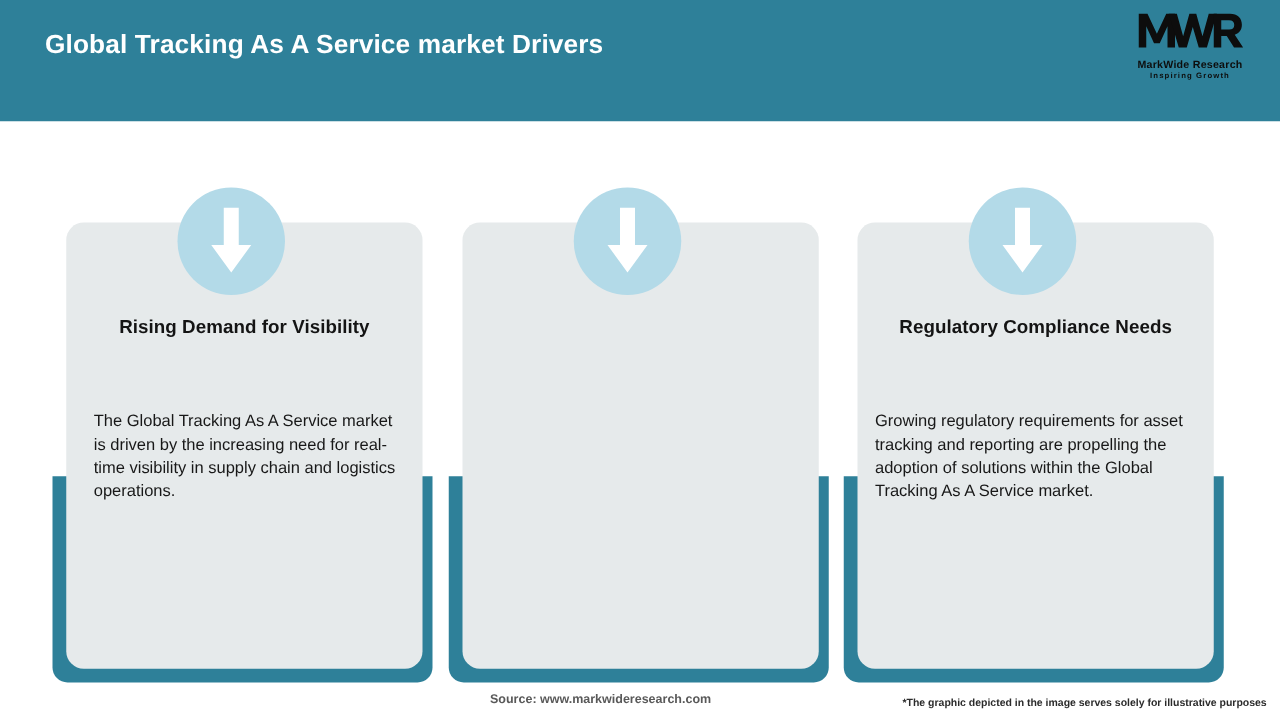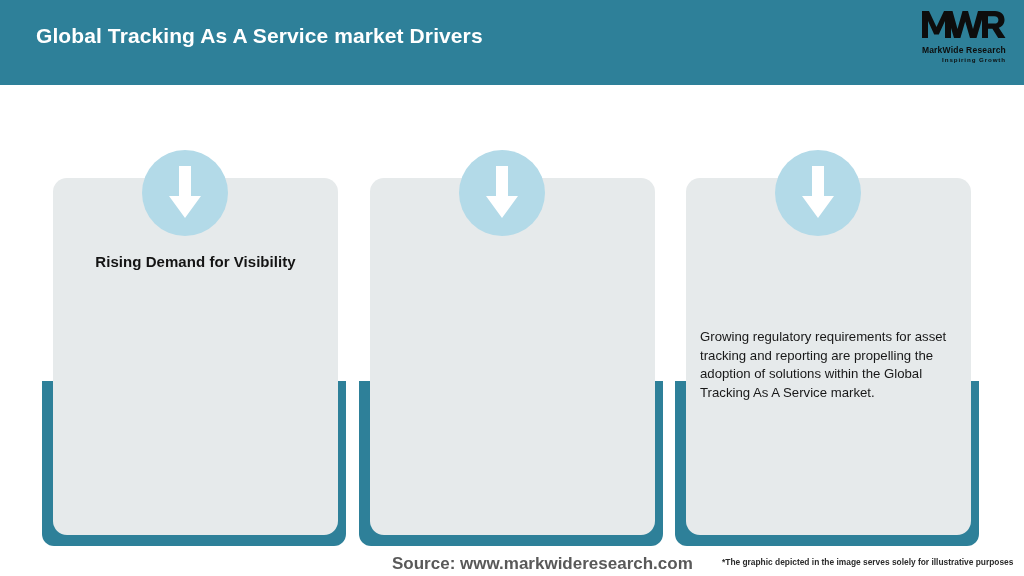--- a/index.html
+++ b/index.html
@@ -14,42 +14,42 @@
     overflow: hidden;
     position: relative;
   }
 
   
   .header {
     position: absolute;
     left: 0;
     top: 0;
     width: 1024px;
-    height: 85px;
+    height: 97px;
     background: #2e8099;
   }
   .header-title {
     position: absolute;
     left: 36px;
     top: 24px;
     font-size: 21px;
     font-weight: bold;
     color: #ffffff;
     letter-spacing: 0.1px;
     white-space: nowrap;
   }
 
   
   .logo {
     position: absolute;
     right: 18px;
     top: 8px;
     width: 108px;
     height: 58px;
-    text-align: right;
+    text-align: center;
   }
   .logo-mark {
     display: block;
     margin: 0 auto;
   }
   .logo-name {
     display: block;
     font-size: 8.5px;
     font-weight: bold;
     color: #0d0d0d;
@@ -144,21 +144,21 @@
     line-height: 18.6px;
     color: #181818;
   }
   .card-group.g2 .card-body { width: 262px; left: 27px; }
 
   
   .footer-source {
     position: absolute;
     left: 392px;
     top: 554px;
-    font-size: 17px;
+    font-size: 10px;
     font-weight: bold;
     color: #595959;
     white-space: nowrap;
   }
   .footer-note {
     position: absolute;
     left: 722px;
     top: 557px;
     font-size: 8.4px;
     color: #2b2b2b;
@@ -194,39 +194,41 @@
 
   <div class="card-group g0">
     <div class="card-frame"></div>
     <div class="card-panel"></div>
     <div class="arrow-circle">
       <svg width="34" height="54" viewBox="0 0 34 54" xmlns="http://www.w3.org/2000/svg">
         <path d="M11 0 L23 0 L23 30 L33 30 L17 52 L1 30 L11 30 Z" fill="#ffffff"></path>
       </svg>
     </div>
     <div class="card-heading">Rising Demand for Visibility</div>
+    <div class="card-body">The Global Tracking As A Service market is driven by the increasing need for real-time visibility in supply chain and logistics operations.</div>
   </div>
 
   <div class="card-group g1">
     <div class="card-frame"></div>
     <div class="card-panel"></div>
     <div class="arrow-circle">
       <svg width="34" height="54" viewBox="0 0 34 54" xmlns="http://www.w3.org/2000/svg">
         <path d="M11 0 L23 0 L23 30 L33 30 L17 52 L1 30 L11 30 Z" fill="#ffffff"></path>
       </svg>
     </div>
   </div>
 
   <div class="card-group g2">
     <div class="card-frame"></div>
     <div class="card-panel"></div>
     <div class="arrow-circle">
       <svg width="34" height="54" viewBox="0 0 34 54" xmlns="http://www.w3.org/2000/svg">
         <path d="M11 0 L23 0 L23 30 L33 30 L17 52 L1 30 L11 30 Z" fill="#ffffff"></path>
       </svg>
     </div>
+    <div class="card-heading">Regulatory Compliance Needs</div>
     <div class="card-body">Growing regulatory requirements for asset tracking and reporting are propelling the adoption of solutions within the Global Tracking As A Service market.</div>
   </div>
 
 </div>
 
 <div class="footer-source">Source: www.markwideresearch.com</div>
 <div class="footer-note">*The graphic depicted in the image serves solely for illustrative purposes</div>
 
 </body></html>

